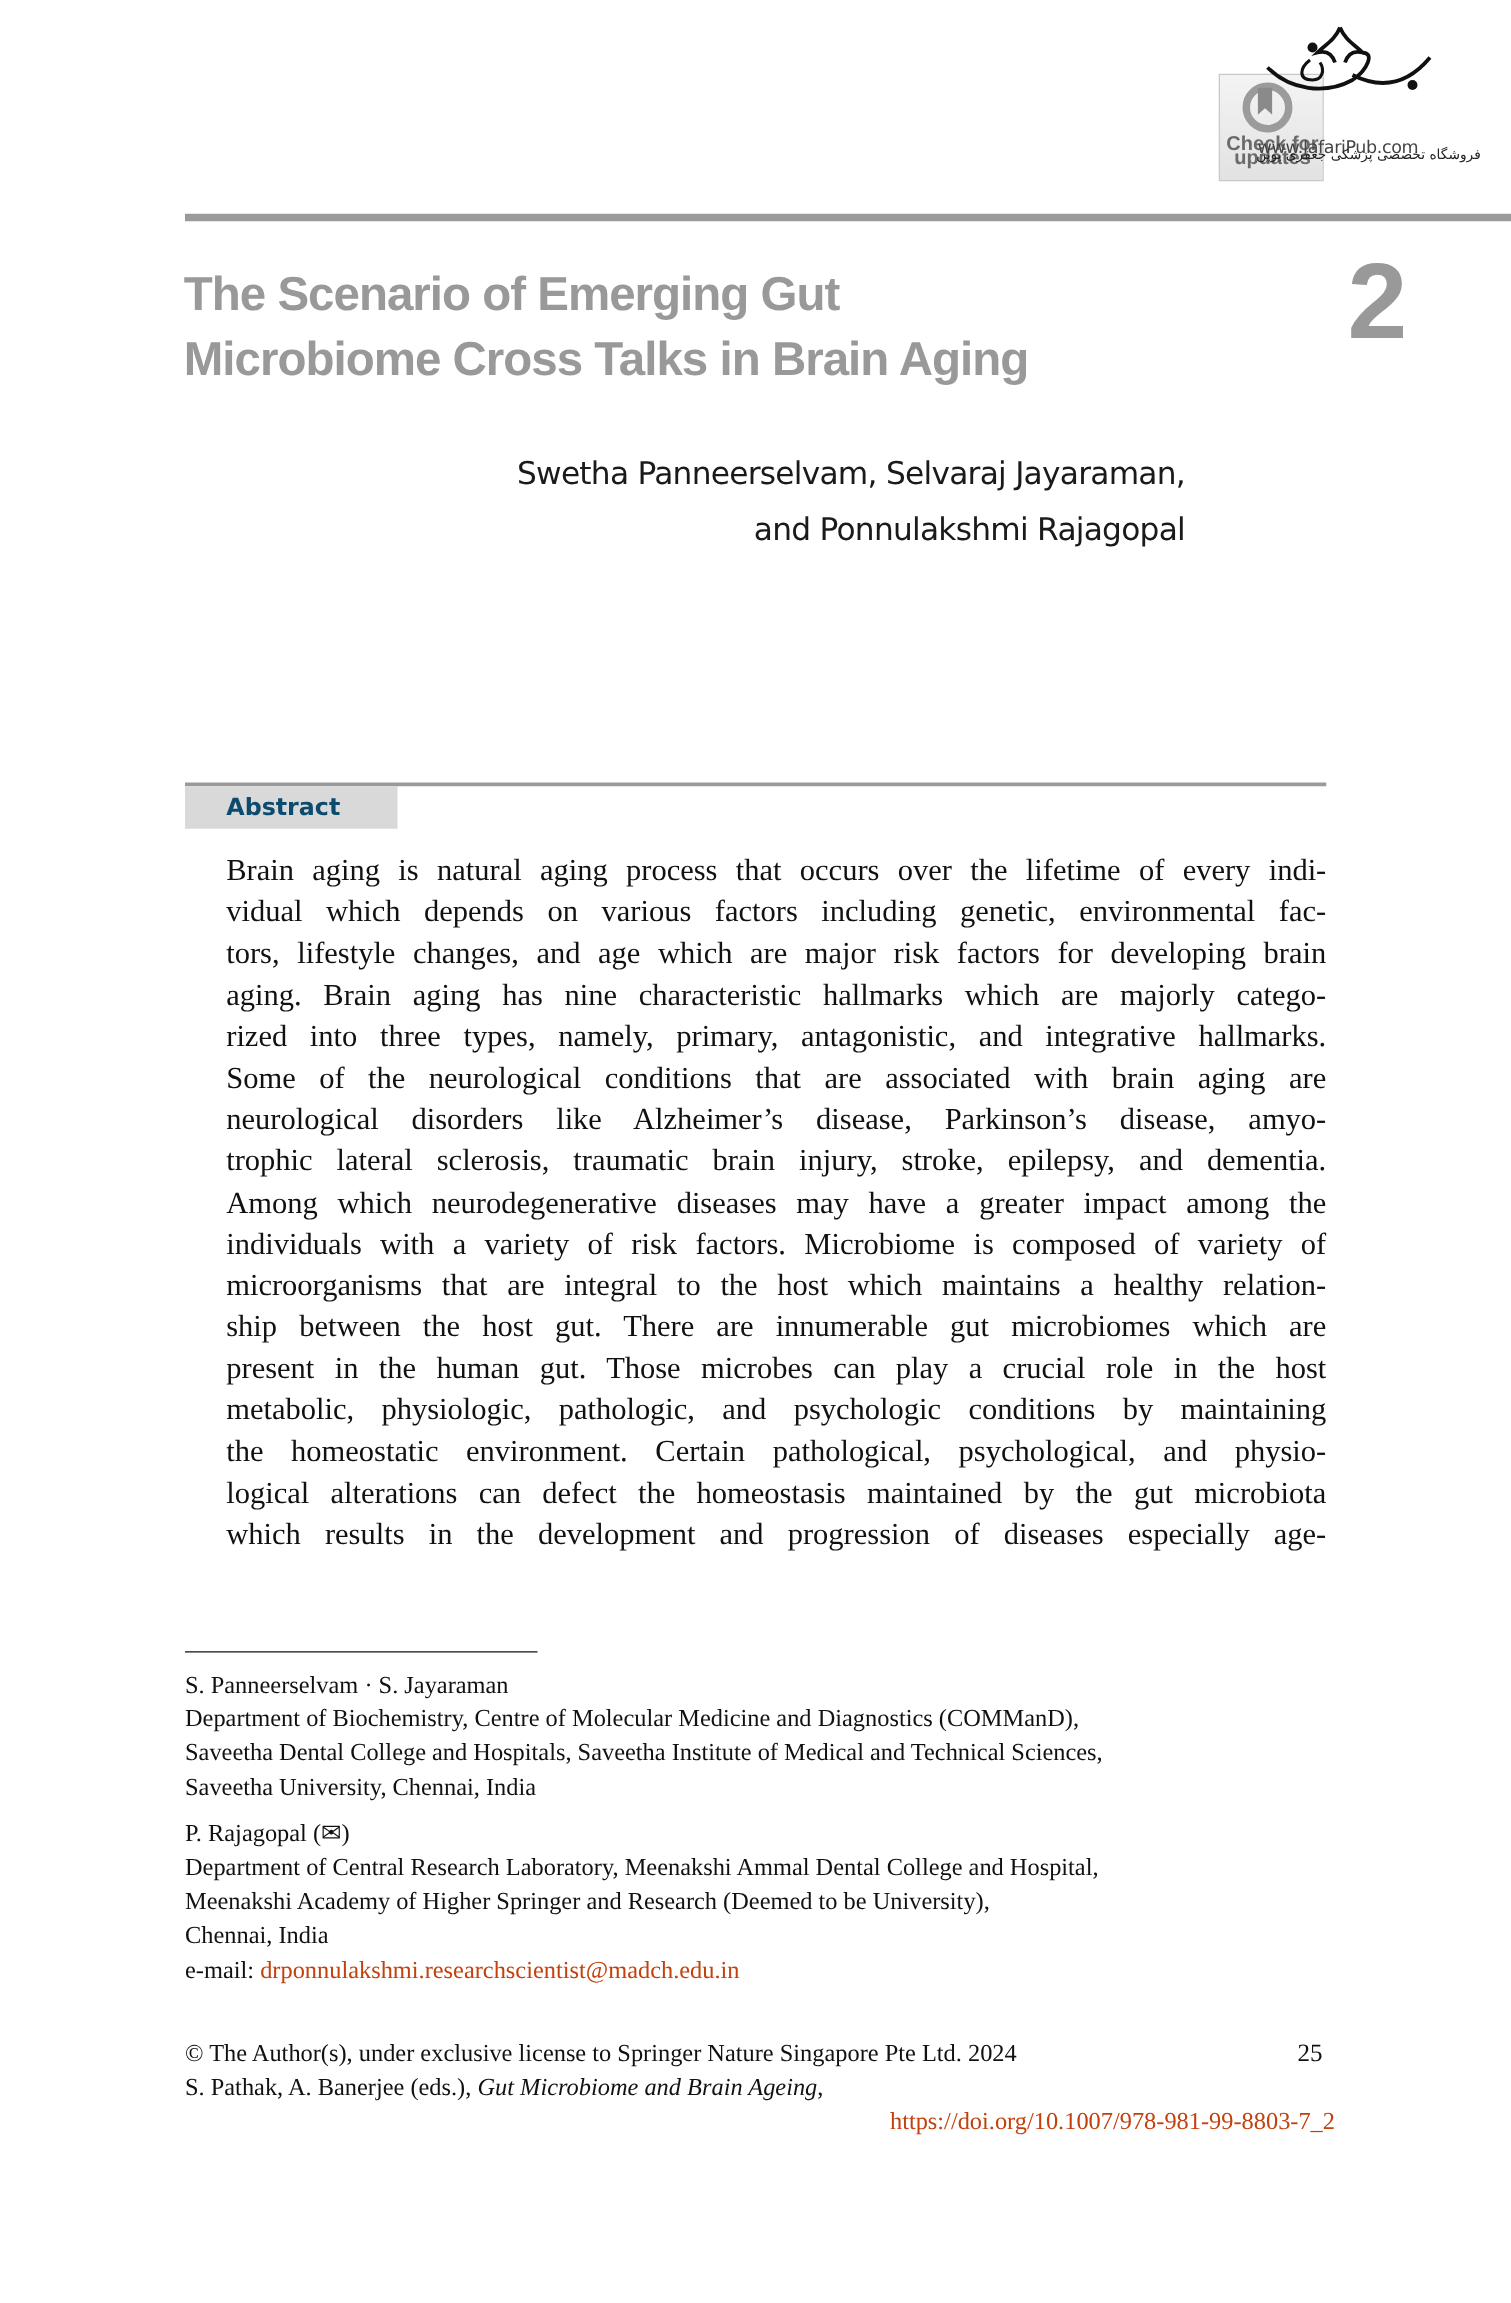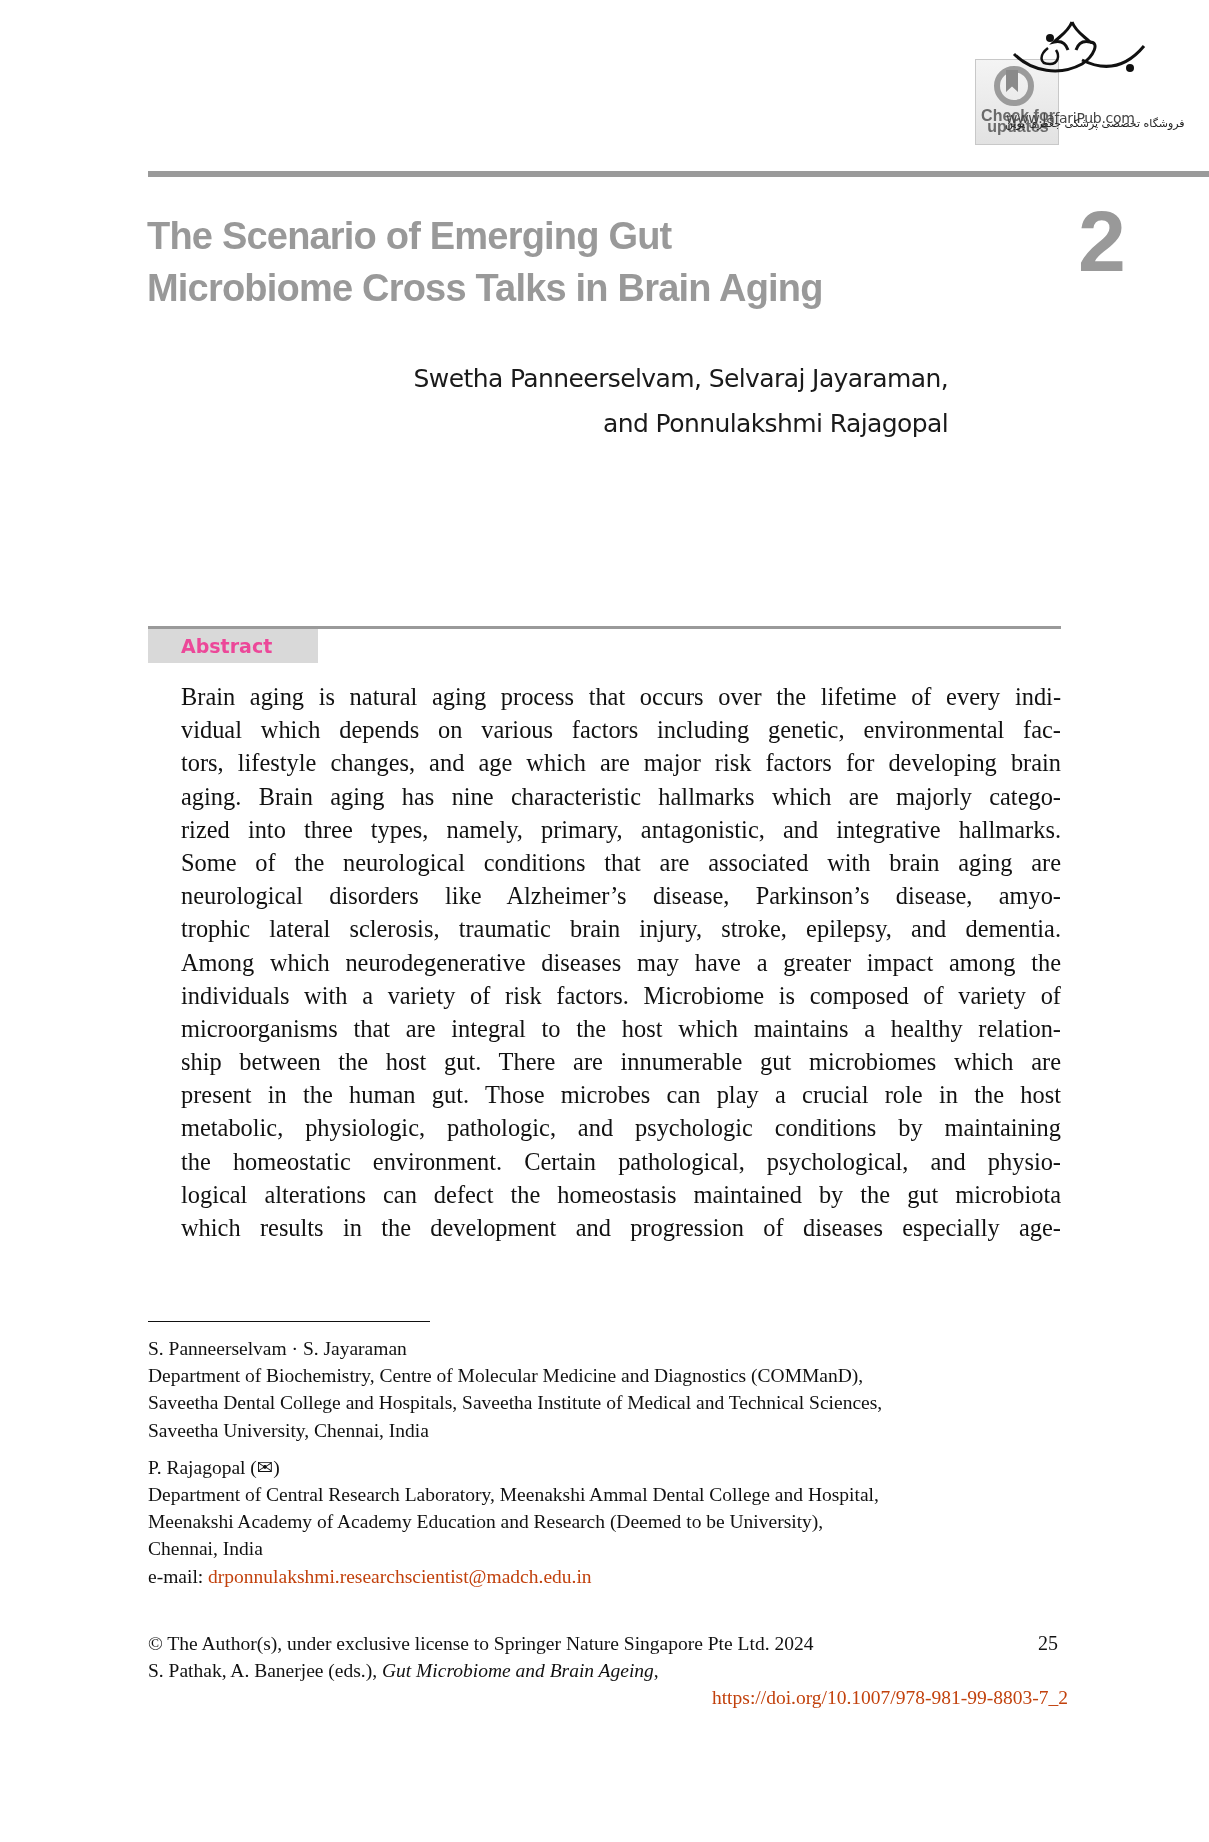--- a/index.html
+++ b/index.html
@@ -16,21 +16,21 @@
   .wm-fa { left: 1005px; top: 117px; font-family: "DejaVu Sans", sans-serif; font-size: 11px; color: #222; direction: rtl; }
 
   .top-rule { left: 148px; top: 171px; width: 1061px; height: 6px; background: #9a9a9a; }
   .title { left: 147px; top: 198px; width: 900px; font-family: "Liberation Sans", sans-serif; font-weight: bold; font-size: 38px; line-height: 52px; color: #999999; letter-spacing: -0.8px; margin-top: 12px; }
   .chapter-num { left: 1078px; top: 196px; font-family: "Liberation Sans", sans-serif; font-weight: bold; font-size: 86px; line-height: 90px; color: #999999; }
 
   .authors { left: 148px; top: 356px; width: 800px; font-family: "DejaVu Sans", sans-serif; font-size: 25px; line-height: 45px; color: #1a1a1a; letter-spacing: -0.6px; text-align: right; }
 
   .abs-rule { left: 148px; top: 626px; width: 913px; height: 3px; background: #9a9a9a; }
   .abs-label-box { left: 148px; top: 629px; width: 170px; height: 34px; background: #d9d9d9; }
-  .abs-label { left: 181px; top: 634px; font-family: "DejaVu Sans", sans-serif; font-weight: bold; font-size: 19px; line-height: 24px; color: #ec4899; }
+  .abs-label { left: 181px; top: 634px; font-family: "DejaVu Sans", sans-serif; font-weight: bold; font-size: 19px; line-height: 24px; color: #0c4a6e; }
 
   .abstract { left: 181px; top: 680px; width: 880px; font-size: 24.4px; line-height: 33.2px; color: #111; }
   .abstract .ln { display: block; text-align: justify; text-align-last: justify; white-space: nowrap; height: 33.2px; overflow: visible; }
 
   .fn-rule { left: 148px; top: 1321px; width: 282px; height: 1px; background: #111; }
   .footnotes { left: 148px; top: 1335px; width: 920px; font-size: 19.5px; line-height: 27.2px; color: #111; }
   .footnotes .ln { display: block; white-space: nowrap; }
   .footnotes .gap { height: 10px; }
   .link { color: #c2410c; text-align: right; }
 
@@ -97,21 +97,21 @@
 
 <div class="abs fn-rule"></div>
 <div class="abs footnotes">
   <span class="ln">S. Panneerselvam · S. Jayaraman</span>
   <span class="ln">Department of Biochemistry, Centre of Molecular Medicine and Diagnostics (COMManD),</span>
   <span class="ln">Saveetha Dental College and Hospitals, Saveetha Institute of Medical and Technical Sciences,</span>
   <span class="ln">Saveetha University, Chennai, India</span>
   <div class="gap"></div>
   <span class="ln"><span>P. Rajagopal (</span><span>✉</span><span>)</span></span>
   <span class="ln">Department of Central Research Laboratory, Meenakshi Ammal Dental College and Hospital,</span>
-  <span class="ln">Meenakshi Academy of Academy Education and Research (Deemed to be University),</span>
+  <span class="ln">Meenakshi Academy of Higher Springer and Research (Deemed to be University),</span>
   <span class="ln">Chennai, India</span>
   <span class="ln"><span>e-mail: </span><span class="link">drponnulakshmi.researchscientist@madch.edu.in</span></span>
 </div>
 
 <div class="abs copyright">
   <span class="ln">© The Author(s), under exclusive license to Springer Nature Singapore Pte Ltd. 2024</span>
   <span class="ln"><span>S. Pathak, A. Banerjee (eds.), </span><em>Gut Microbiome and Brain Ageing</em><span>,</span></span>
   <span class="ln link">https://doi.org/10.1007/978-981-99-8803-7_2</span>
 </div>
 <div class="abs page-num">25</div>

